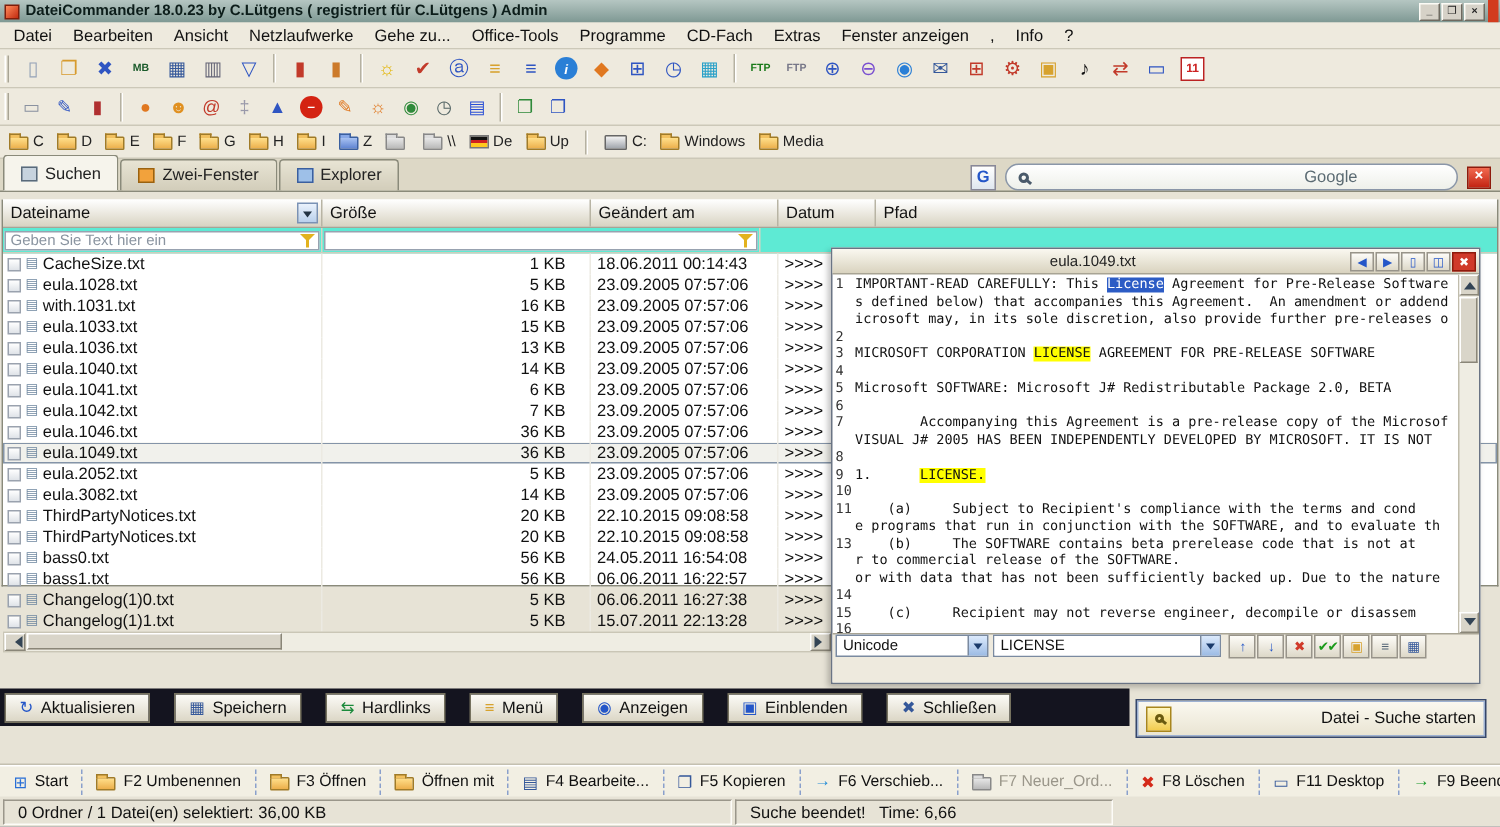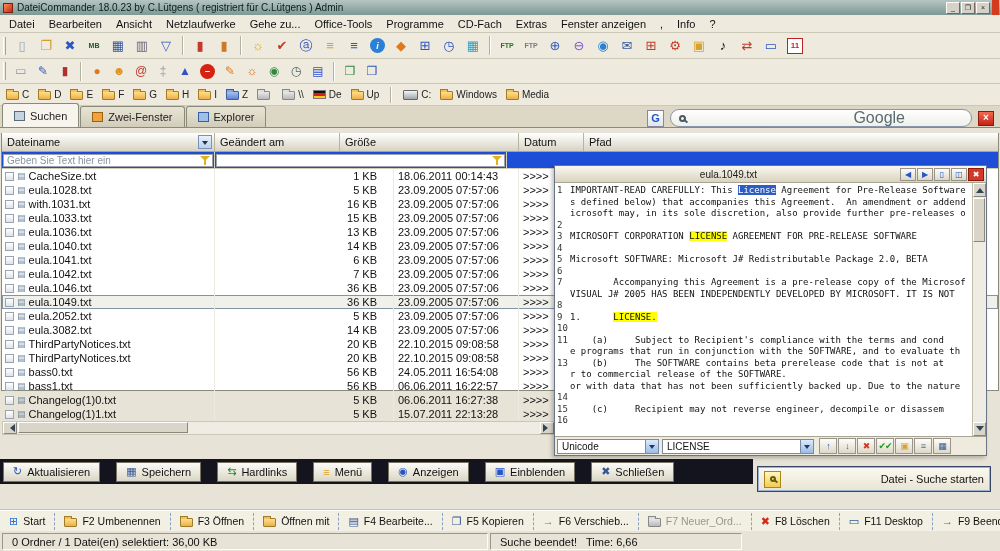--- a/index.html
+++ b/index.html
@@ -1,21 +1,21 @@
 <!DOCTYPE html>
 <html lang="de"><head>
 <meta charset="utf-8">
 <style>
   *{box-sizing:border-box;margin:0;padding:0}
   html,body{width:1000px;height:551px}
   body{font-family:"Liberation Sans","DejaVu Sans",sans-serif;background:#778;overflow:hidden}
   .win{position:relative;width:1000px;height:551px;background:#e7e3d6;overflow:hidden}
 
   
-  .titlebar{position:absolute;left:0;top:0;width:100%;height:15px;background:linear-gradient(180deg,#b5c6c2,#7e9893);display:flex;align-items:center;padding:0 1px 0 3px;font-size:10px;font-weight:normal;color:#0c1d1a;white-space:pre}
+  .titlebar{position:absolute;left:0;top:0;width:100%;height:15px;background:linear-gradient(180deg,#b5c6c2,#7e9893);display:flex;align-items:center;padding:0 1px 0 3px;font-size:10px;font-weight:bold;color:#0c1d1a;white-space:pre}
   .appico{width:10px;height:10px;background:linear-gradient(135deg,#ff8a5a,#c32b10);border:1px solid #7e1d0a;margin-right:4px;flex:none}
   .wtitle{overflow:hidden;white-space:nowrap}
   .wbtns{margin-left:auto;display:flex;gap:1px}
   .wbtn{width:14px;height:12px;background:#d6d2c8;border:1px solid;border-color:#fcfbf6 #6e6a60 #6e6a60 #fcfbf6;font-size:7px;line-height:1;display:flex;align-items:center;justify-content:center;color:#222}
   .rededge{width:7px;height:15px;background:#d23b1e;margin-left:2px;flex:none}
 
   
   .menubar{position:absolute;left:0;top:15px;width:100%;height:18px;background:#eeeade;border-bottom:1px solid #ccc8b8;display:flex;align-items:center;font-size:11px;padding-left:2px}
   .menu-item{padding:1px 7px;color:#111}
 
@@ -49,32 +49,32 @@
   .tabbar{position:absolute;left:0;top:106px;width:100%;height:22px;background:#ddd8c6;display:flex;align-items:flex-end;padding:3px 4px 0 2px;border-bottom:1px solid #8a8a7a}
   .tabstrip{display:flex;align-items:flex-end;height:100%}
   .tab{height:21px;display:flex;align-items:center;gap:5px;padding:0 11px;font-size:11px;background:linear-gradient(#e8e4d4,#d2cdba);border:1px solid #8a8a7a;border-bottom:none;border-radius:3px 3px 0 0;margin-right:1px;color:#222}
   .tab.active{background:#f6f4ec;height:24px}
   .tabico{width:11px;height:10px;border:1px solid #667;display:inline-block;flex:none}
   .spacer{flex:1}
   .gbtn{align-self:center;width:17px;height:17px;border:1px solid #889;background:linear-gradient(#fff,#dfe6ef);color:#2456c8;font-weight:bold;font-size:11px;display:flex;align-items:center;justify-content:center;margin-right:6px;flex:none}
   .gsearch{align-self:center;width:302px;height:18px;border:1px solid #8a96a8;border-radius:9px;background:linear-gradient(#ffffff,#eef0ea);display:flex;align-items:center;padding:0 8px;position:relative;margin-right:6px;flex:none}
   .mag{width:7px;height:7px;border:2px solid #4a5a6a;border-radius:50%;position:relative;display:inline-block}
   .mag::after{content:"";position:absolute;width:5px;height:2px;background:#4a5a6a;right:-4px;bottom:-2px;transform:rotate(40deg)}
-  .glabel{position:absolute;right:66px;font-size:16px;color:#5a6a72}
+  .glabel{position:absolute;right:66px;font-size:11px;color:#5a6a72}
   .gclose{align-self:center;width:16px;height:15px;background:linear-gradient(#f26a50,#c22312);border:1px solid #8e1a0c;color:#fff;font-size:10px;font-weight:bold;display:flex;align-items:center;justify-content:center;margin-right:2px;flex:none}
   .gclose::after{content:"×";margin-top:-1px}
 
   
   .main{position:absolute;left:1px;top:133px;width:998px;height:258px;background:#fff;border:1px solid #8a8a7a;border-top:none}
   .thead{display:flex;height:19px;background:linear-gradient(#ffffff,#d8d3c2);border-bottom:1px solid #a8a494;font-size:11px;color:#111}
   .th{display:flex;align-items:center;padding:0 5px;border-right:1px solid #b8b4a4;position:relative}
   .th0{width:213px}.th1{width:179px}.th2{width:125px}.th3{width:65px}.th4{flex:1;border-right:none}
   .hd-combo{position:absolute;right:2px;top:2px;width:14px;height:14px;background:linear-gradient(#eaf2fc,#b9d0ec);border:1px solid #7a92b5;display:flex;align-items:center;justify-content:center}
   .hd-combo::after{content:"";border:3px solid transparent;border-top:4px solid #234;margin-top:4px}
-  .filterrow{display:flex;height:17px;border-bottom:1px solid #d0ccbc;background:#1d4ed8;font-size:10px}
+  .filterrow{display:flex;height:17px;border-bottom:1px solid #d0ccbc;background:#5eead4;font-size:10px}
   .fcell{position:relative;border-right:1px solid #d8d4c4;display:flex;align-items:center;padding:1px}
   .f1{width:213px}.f2{width:292px}.frest{flex:1;border-right:none}
   .fcell input{width:100%;height:13px;border:1px solid #98a2b0;font-size:10px;padding:0 15px 0 3px;font-family:inherit;background:#fff;color:#222;outline:none}
   .fcell input::placeholder{color:#8a94a0}
   .funnel{position:absolute;right:3px;top:3px;width:11px;height:11px}
   .funnel::before{content:"";position:absolute;left:0;top:1px;border-left:5px solid transparent;border-right:5px solid transparent;border-top:5px solid #e2b21e}
   .funnel::after{content:"";position:absolute;left:4px;top:5px;width:2px;height:5px;background:#e2b21e}
   .rows{font-size:11px;color:#111}
   .frow{display:flex;height:14px;align-items:center}
   .cell{height:100%;display:flex;align-items:center;overflow:hidden;border-right:1px solid #eceae2;white-space:nowrap}
@@ -106,21 +106,21 @@
   .pvbody{flex:1;display:flex;overflow:hidden}
   .pvtext{flex:1;overflow:hidden;font-family:"DejaVu Sans Mono","Liberation Mono",monospace;font-size:9px;padding:2px 0 0 2px}
   .pvline{height:11.5px;white-space:pre;color:#111}
   .ln{display:inline-block;width:13px;color:#333}
   .sel{background:#2c5cc5;color:#fff}
   .hl{background:#ffff00}
   .pvscroll{width:14px;background:#efede3;border-left:1px solid #c0bcac;display:flex;flex-direction:column;flex:none}
   .sbbtn.v{width:100%;height:14px}
   .sbtrackv{flex:1;position:relative}
   .sbthumbv{position:absolute;left:0;top:1px;width:12px;height:44px;background:#d9d5c9;border:1px solid;border-color:#fff #8a8678 #8a8678 #fff}
-  .pvfoot{height:19px;border-top:1px solid #a8a494;background:#eeeade;display:flex;align-items:center;gap:3px;padding:0 2px;flex:none}
+  .pvfoot{height:33px;border-top:1px solid #a8a494;background:#eeeade;display:flex;align-items:flex-start;gap:3px;padding:0 2px;flex:none}
   .selbox{width:102px;height:15px;border:1px solid #7a8aa0;background:#fff;display:flex;align-items:center;font-size:10px;padding-left:4px;color:#111;flex:none}
   .selarr{margin-left:auto;width:13px;height:13px;background:linear-gradient(#dceafc,#9cbbe4);border-left:1px solid #7a8aa0;display:flex;align-items:center;justify-content:center;flex:none}
   .selarr::after{content:"";border:3px solid transparent;border-top:4px solid #1a3a6a;margin-top:4px}
   .combo{width:152px;height:15px;border:1px solid #7a8aa0;background:#fff;display:flex;align-items:center;flex:none}
   .combo input{flex:1;border:none;outline:none;font-size:10px;padding-left:4px;height:100%;font-family:inherit;color:#111;min-width:0}
   .pfbtns{display:flex;gap:1px;margin-left:2px}
   .pfbtn{width:18px;height:16px;border:1px solid #98948a;background:linear-gradient(#fdfcf8,#ddd8c8);font-size:9px;display:flex;align-items:center;justify-content:center;letter-spacing:-1px;flex:none}
 
   
   .actionbar{position:absolute;left:0;top:459px;width:753px;height:25px;background:#14141f;display:flex;align-items:center;gap:16px;padding-left:3px}
@@ -319,25 +319,25 @@
     </div>
     <div class="gclose"></div>
   </div>
 
   <div class="main">
     <div class="thead">
         <div class="th th0">
           <span>Dateiname</span>
           <span class="hd-combo"></span>
         </div>
+        <div class="th th1">
+          <span>Größe</span>
+        </div>
         <div class="th th2">
           <span>Geändert am</span>
-        </div>
-        <div class="th th1">
-          <span>Größe</span>
         </div>
         <div class="th th3">
           <span>Datum</span>
         </div>
         <div class="th th4">
           <span>Pfad</span>
         </div>
       </div>
     <div class="filterrow">
       <div class="fcell f1">

